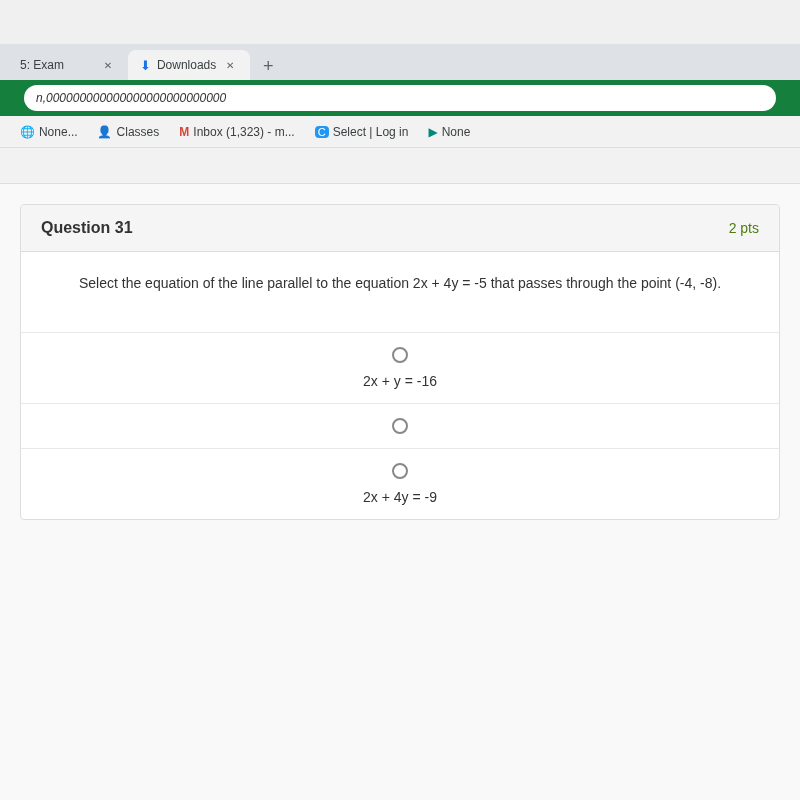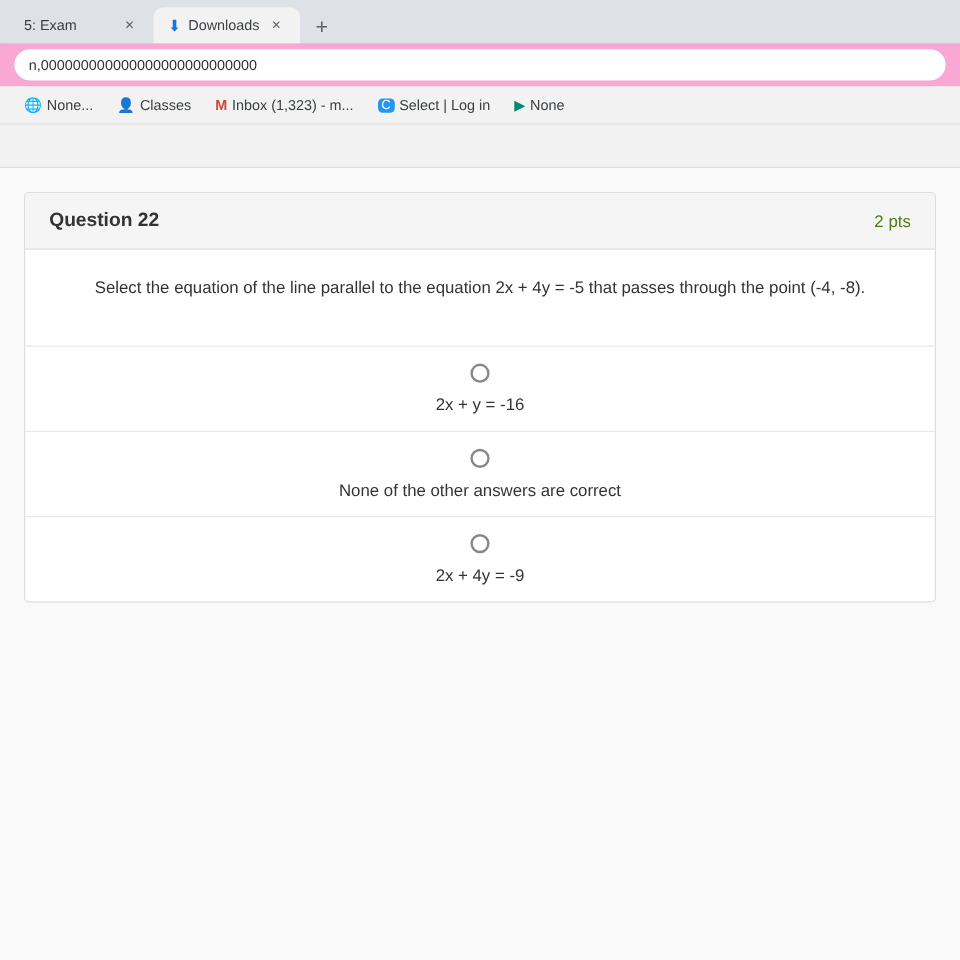--- a/index.html
+++ b/index.html
@@ -16,20 +16,21 @@
       background: #dee1e6;
       width: 100%;
     }
 
     .tab-bar {
       display: flex;
       align-items: flex-end;
       height: 36px;
       padding: 0 8px;
       background: #dee1e6;
+      margin-top: 44px;
     }
 
     .tab {
       display: flex;
       align-items: center;
       height: 30px;
       padding: 0 12px;
       border-radius: 8px 8px 0 0;
       font-size: 12px;
       color: #3c4043;
@@ -81,23 +82,24 @@
 
     .tab-download-icon {
       color: #1a73e8;
       font-size: 13px;
     }
 
     .address-bar-row {
       display: flex;
       align-items: center;
       height: 36px;
-      padding: 0 12px;
-      background: #f9a8d4;
+      padding: 0 24px;
+      background: #15803d;
       gap: 8px;
+      font-style: italic;
     }
 
     .address-bar {
       flex: 1;
       height: 26px;
       background: #fff;
       border-radius: 13px;
       padding: 0 12px;
       font-size: 12px;
       display: flex;
@@ -261,36 +263,35 @@
     </div>
   </div>
 </div>
 
 <div class="page-content">
   <div class="top-bar-placeholder"></div>
 
   <div class="question-card">
 
     <div class="question-header">
-      <span class="question-number">Question 22</span>
+      <span class="question-number">Question 31</span>
       <span class="question-points">2 pts</span>
     </div>
 
     <div class="question-body">
       <p class="question-text">Select the equation of the line parallel to the equation  2x + 4y = -5  that passes through the point (-4, -8).</p>
     </div>
 
     <div class="answer-options">
       <div class="answer-option">
         <span class="radio-circle"></span>
         <span>2x + y = -16</span>
       </div>
       <div class="answer-option">
         <span class="radio-circle"></span>
-        <span>None of the other answers are correct</span>
       </div>
       <div class="answer-option">
         <span class="radio-circle"></span>
         <span>2x + 4y = -9</span>
       </div>
     </div>
   </div>
 </div>
 
 </body></html>

